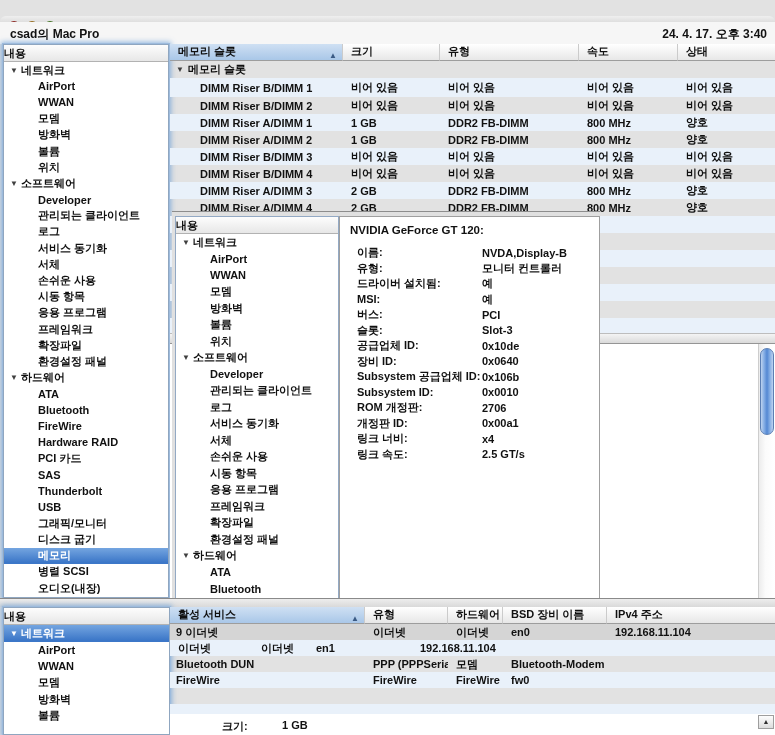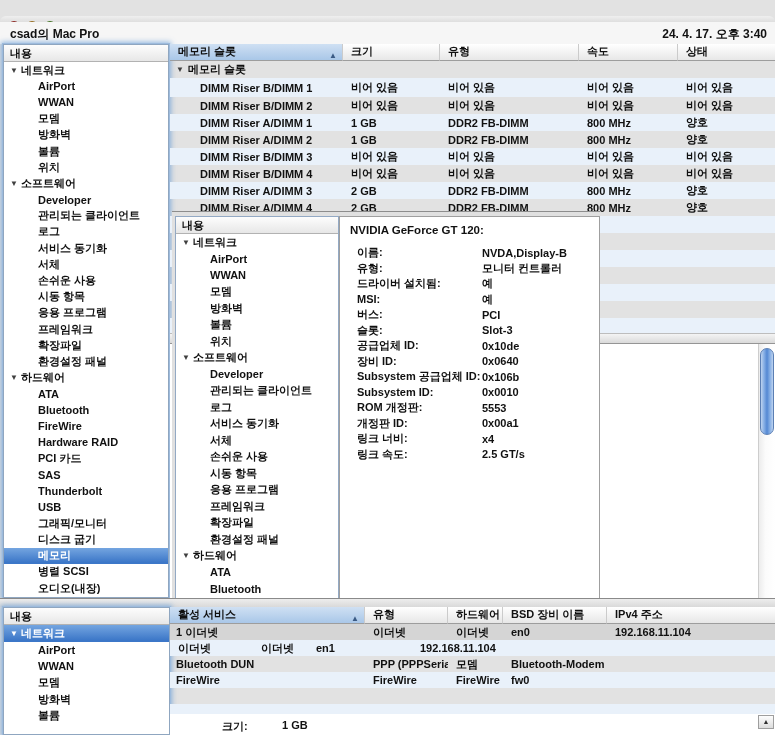--- a/index.html
+++ b/index.html
@@ -22,21 +22,21 @@
 
   
   .infobar { position:absolute; left:0; top:22px; width:775px; height:22px; background:#f6f6f6; }
   .infobar .cname { position:absolute; left:10px; top:4px; font-size:12px; font-weight:700; }
   .infobar .cdate { position:absolute; right:8px; top:4px; font-size:12px; font-weight:700; }
 
   
   .pane { position:absolute; background:#fff; border:1px solid #8fa6c0; }
   .focusring { box-shadow:0 0 0 1px #9dbbdd, 0 0 5px 2px rgba(110,160,215,.75); }
   .boxheader { height:17px; background:linear-gradient(#fdfdfd,#e7e7e7);
-    border-bottom:1px solid #b2b2b2; font-weight:700; padding-left:6px; line-height:16px; }
+    border-bottom:1px solid #b2b2b2; font-weight:700; line-height:16px; }
 
   
   .tree { overflow:hidden; }
   .trow { display:flex; align-items:center; white-space:nowrap; overflow:hidden; }
   .trow .tri { width:11px; margin-left:6px; font-size:8px; color:#3f3f3f; flex:0 0 11px; }
   .trow.child { padding-left:34px; }
   .trow .lbl { font-weight:700; }
   .trow.sel { background:linear-gradient(#74a5e0,#3c77c8 90%); color:#fff; }
   .trow.sel .tri { color:#fff; }
 
@@ -427,21 +427,21 @@
           <div class="prow">
             <span class="plabel">Subsystem 공급업체 ID:</span>
             <span class="pvalue">0x106b</span>
           </div>
           <div class="prow">
             <span class="plabel">Subsystem ID:</span>
             <span class="pvalue">0x0010</span>
           </div>
           <div class="prow">
             <span class="plabel">ROM 개정판:</span>
-            <span class="pvalue">5553</span>
+            <span class="pvalue">2706</span>
           </div>
           <div class="prow">
             <span class="plabel">개정판 ID:</span>
             <span class="pvalue">0x00a1</span>
           </div>
           <div class="prow">
             <span class="plabel">링크 너비:</span>
             <span class="pvalue">x4</span>
           </div>
           <div class="prow">
@@ -481,21 +481,21 @@
     <div class="tbl" style="left:170px; top:9px; width:605px;">
       <div class="thead" id="net-head">
           <div class="th sorted" style="width: 195px;"><span>활성 서비스</span><span class="sortarrow">▲</span></div>
           <div class="th" style="width: 83px;"><span>유형</span></div>
           <div class="th" style="width: 55px;"><span>하드웨어</span></div>
           <div class="th" style="width: 104px;"><span>BSD 장비 이름</span></div>
           <div class="th" style="width: 168px;"><span>IPv4 주소</span></div>
         </div>
       <div class="tbody" id="net-body" style="height:90px; overflow:hidden;">
           <div class="r sel" style="height: 16px;">
-            <div class="c name" style="width: 195px; padding-left: 6px;">1 이더넷</div>
+            <div class="c name" style="width: 195px; padding-left: 6px;">9 이더넷</div>
             <div class="c" style="width: 83px;">이더넷</div>
             <div class="c" style="width: 55px;">이더넷</div>
             <div class="c" style="width: 104px;">en0</div>
             <div class="c" style="width: 168px;">192.168.11.104</div>
           </div>
           <div class="r alt" style="height: 16px;">
             <div class="c" style="width: 83px;">이더넷</div>
             <div class="c" style="width: 55px;">이더넷</div>
             <div class="c" style="width: 104px;">en1</div>
             <div class="c" style="width: 168px;">192.168.11.104</div>

